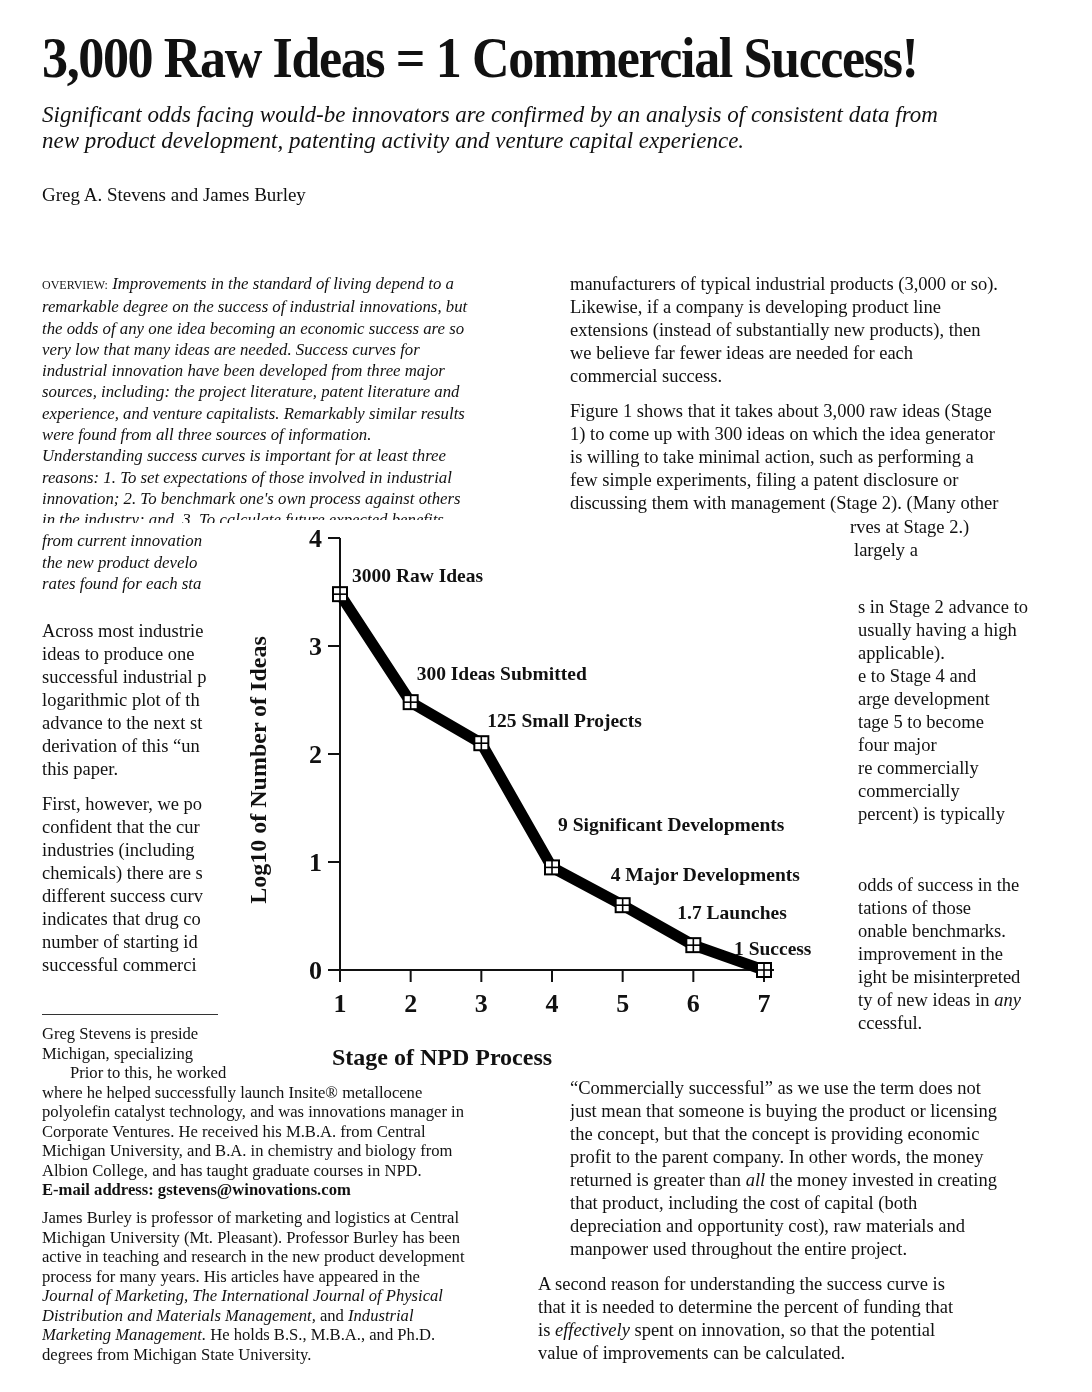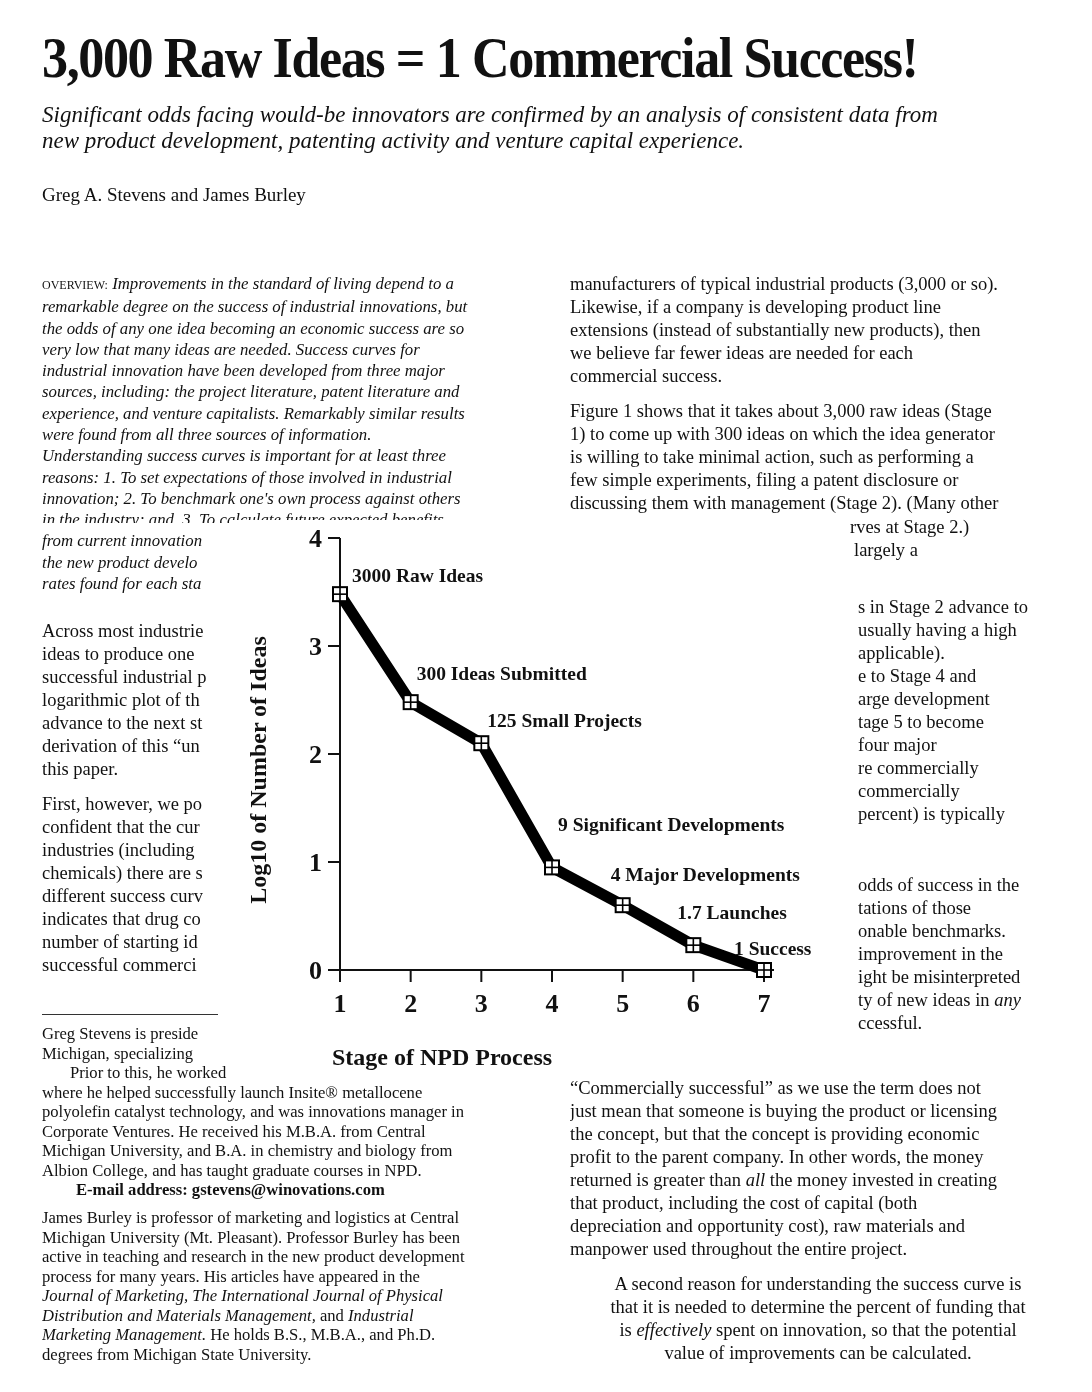--- a/index.html
+++ b/index.html
@@ -10,21 +10,21 @@
            transform: scaleX(0.93); transform-origin: left top; white-space: nowrap; line-height: 1; }
   .subtitle { left: 42px; top: 102px; font-size: 23px; font-style: italic; line-height: 26px; width: 900px; }
   .authors { left: 42px; top: 184px; font-size: 19px; }
   .col { font-size: 18.5px; line-height: 23px; }
   .ov { font-size: 16.8px; line-height: 21.3px; font-style: italic; }
   .ov .lbl { font-style: normal; font-variant: small-caps; font-size: 12px; }
   .line { white-space: nowrap; overflow: hidden; }
   .cut { overflow: hidden; white-space: nowrap; }
   .rule { left: 42px; top: 1014px; width: 176px; height: 0; border-top: 1.5px solid #333; }
   .bio { font-size: 16.6px; line-height: 19.5px; }
-  .bold { font-weight: bold; margin-left: 34px; }
+  .bold { font-weight: bold; }
   .it { font-style: italic; }
   #chart { left: 232px; top: 520px; width: 600px; height: 560px; background: #fff; }
   #chart text { font-family: "Liberation Serif", serif; font-weight: bold; fill: #111; }
 </style>
 </head>
 <body>
 
 <div class="abs title">3,000 Raw Ideas = 1 Commercial Success!</div>
 <div class="abs subtitle">Significant odds facing would-be innovators are confirmed by an analysis of consistent data from new product development, patenting activity and venture capital experience.</div>
 <div class="abs authors">Greg A. Stevens and James Burley</div>
@@ -133,21 +133,21 @@
 <div class="abs col" style="left:570px; top:1077px; width:490px;">
   <div class="line">“Commercially successful” as we use the term does not</div>
   <div class="line">just mean that someone is buying the product or licensing</div>
   <div class="line">the concept, but that the concept is providing economic</div>
   <div class="line">profit to the parent company. In other words, the money</div>
   <div class="line"><span>returned is greater than </span><span class="it">all</span><span> the money invested in creating</span></div>
   <div class="line">that product, including the cost of capital (both</div>
   <div class="line">depreciation and opportunity cost), raw materials and</div>
   <div class="line">manpower used throughout the entire project.</div>
 </div>
-<div class="abs col" style="left:573px; top:1273px; width:490px;text-align:center;">
+<div class="abs col" style="left:538px; top:1273px; width:490px;">
   <div class="line">A second reason for understanding the success curve is</div>
   <div class="line">that it is needed to determine the percent of funding that</div>
   <div class="line"><span>is </span><span class="it">effectively</span><span> spent on innovation, so that the potential</span></div>
   <div class="line">value of improvements can be calculated.</div>
 </div>
 
 <svg id="chart" class="abs" viewBox="0 0 600 560" width="600" height="560">
   <g id="axes">
       <line x1="108" y1="18" x2="108" y2="450" stroke="#111" stroke-width="2"></line>
       <line x1="96" y1="450" x2="542" y2="450" stroke="#111" stroke-width="2"></line>

